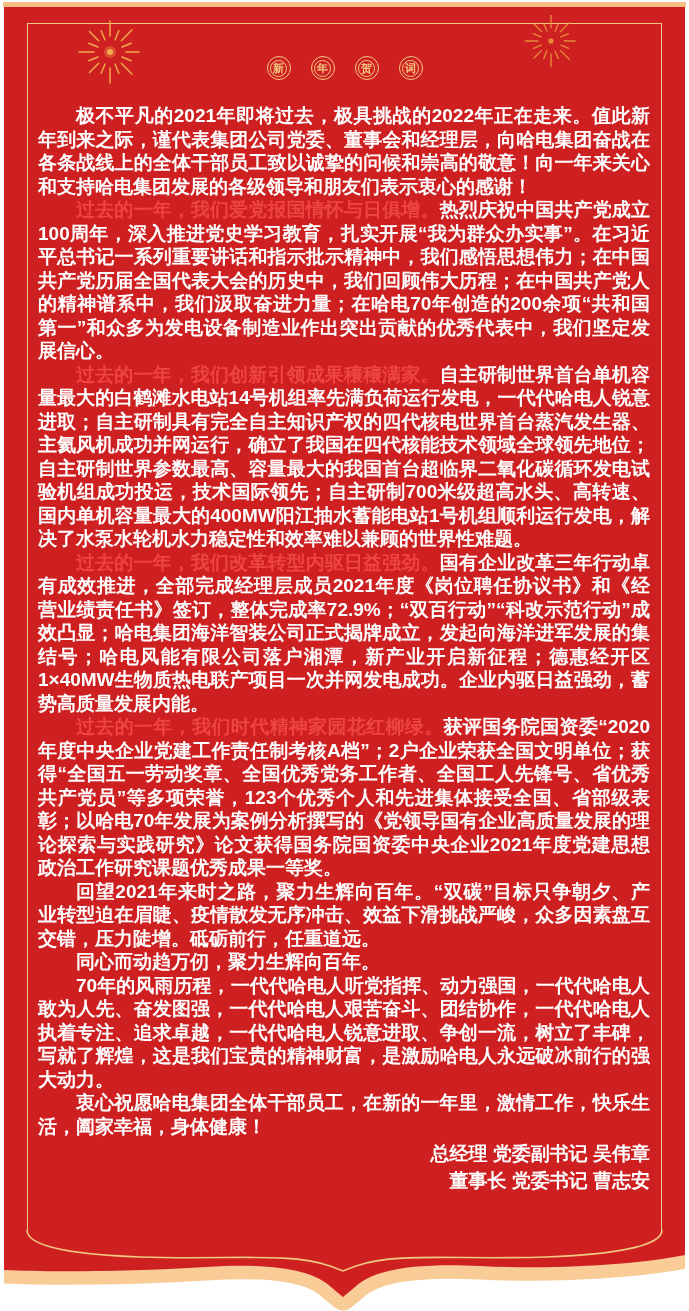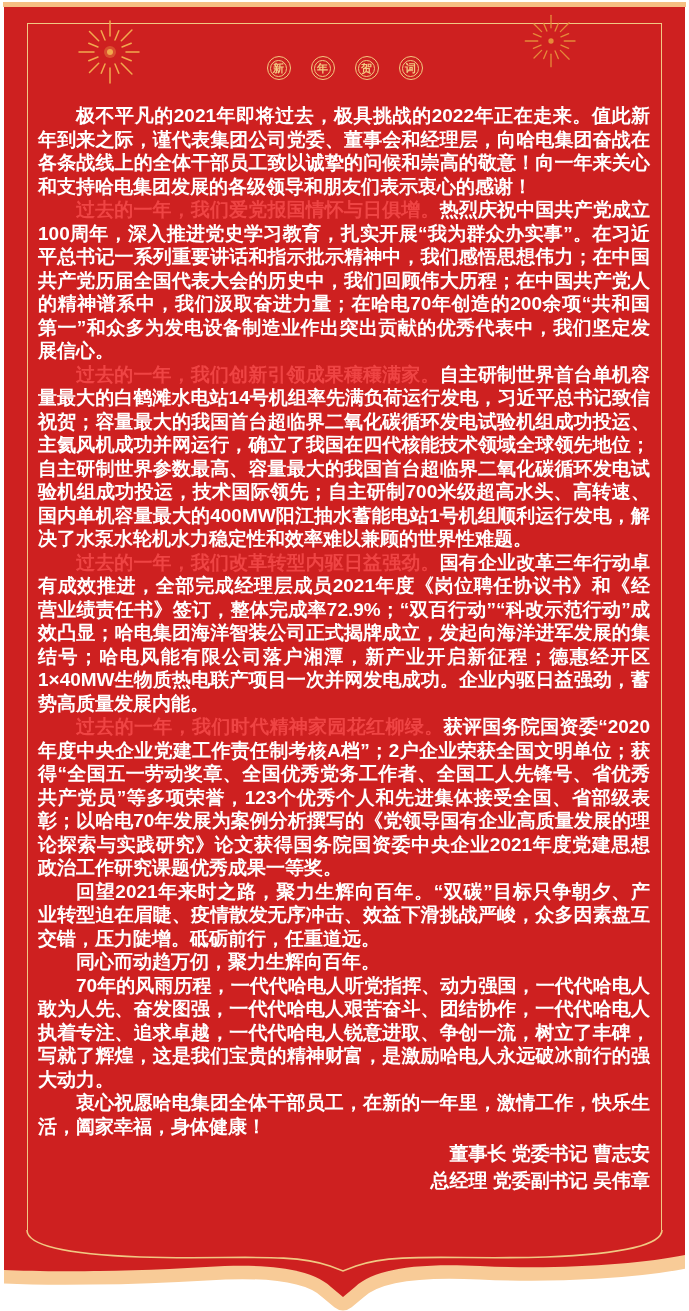--- a/index.html
+++ b/index.html
@@ -123,26 +123,26 @@
     <div class="medallion">
       <div class="medallion-inner">
         <span class="medallion-char">词</span>
       </div>
     </div>
   </div>
 
   <div class="body-text">
     <p><span class="lead"></span><span>极不平凡的2021年即将过去，极具挑战的2022年正在走来。值此新年到来之际，谨代表集团公司党委、董事会和经理层，向哈电集团奋战在各条战线上的全体干部员工致以诚挚的问候和崇高的敬意！向一年来关心和支持哈电集团发展的各级领导和朋友们表示衷心的感谢！</span></p>
     <p><span class="lead">过去的一年，我们爱党报国情怀与日俱增。</span><span>热烈庆祝中国共产党成立100周年，深入推进党史学习教育，扎实开展“我为群众办实事”。在习近平总书记一系列重要讲话和指示批示精神中，我们感悟思想伟力；在中国共产党历届全国代表大会的历史中，我们回顾伟大历程；在中国共产党人的精神谱系中，我们汲取奋进力量；在哈电70年创造的200余项“共和国第一”和众多为发电设备制造业作出突出贡献的优秀代表中，我们坚定发展信心。</span></p>
-    <p><span class="lead">过去的一年，我们创新引领成果穰穰满家。</span><span>自主研制世界首台单机容量最大的白鹤滩水电站14号机组率先满负荷运行发电，习近平总书记致信祝贺；容量最大的我国首台超临界二氧化碳循环发电试验机组成功投运、主氦风机成功并网运行，确立了我国在四代核能技术领域全球领先地位；自主研制世界参数最高、容量最大的我国首台超临界二氧化碳循环发电试验机组成功投运，技术国际领先；自主研制700米级超高水头、高转速、国内单机容量最大的400MW阳江抽水蓄能电站1号机组顺利运行发电，解决了水泵水轮机水力稳定性和效率难以兼顾的世界性难题。</span></p>
+    <p><span class="lead">过去的一年，我们创新引领成果穰穰满家。</span><span>自主研制世界首台单机容量最大的白鹤滩水电站14号机组率先满负荷运行发电，一代代哈电人锐意进取；自主研制具有完全自主知识产权的四代核电世界首台蒸汽发生器、主氦风机成功并网运行，确立了我国在四代核能技术领域全球领先地位；自主研制世界参数最高、容量最大的我国首台超临界二氧化碳循环发电试验机组成功投运，技术国际领先；自主研制700米级超高水头、高转速、国内单机容量最大的400MW阳江抽水蓄能电站1号机组顺利运行发电，解决了水泵水轮机水力稳定性和效率难以兼顾的世界性难题。</span></p>
     <p><span class="lead">过去的一年，我们改革转型内驱日益强劲。</span><span>国有企业改革三年行动卓有成效推进，全部完成经理层成员2021年度《岗位聘任协议书》和《经营业绩责任书》签订，整体完成率72.9%；“双百行动”“科改示范行动”成效凸显；哈电集团海洋智装公司正式揭牌成立，发起向海洋进军发展的集结号；哈电风能有限公司落户湘潭，新产业开启新征程；德惠经开区1×40MW生物质热电联产项目一次并网发电成功。企业内驱日益强劲，蓄势高质量发展内能。</span></p>
     <p><span class="lead">过去的一年，我们时代精神家园花红柳绿。</span><span>获评国务院国资委“2020年度中央企业党建工作责任制考核A档”；2户企业荣获全国文明单位；获得“全国五一劳动奖章、全国优秀党务工作者、全国工人先锋号、省优秀共产党员”等多项荣誉，123个优秀个人和先进集体接受全国、省部级表彰；以哈电70年发展为案例分析撰写的《党领导国有企业高质量发展的理论探索与实践研究》论文获得国务院国资委中央企业2021年度党建思想政治工作研究课题优秀成果一等奖。</span></p>
     <p><span class="lead"></span><span>回望2021年来时之路，聚力生辉向百年。“双碳”目标只争朝夕、产业转型迫在眉睫、疫情散发无序冲击、效益下滑挑战严峻，众多因素盘互交错，压力陡增。砥砺前行，任重道远。</span></p>
     <p><span class="lead"></span><span>同心而动趋万仞，聚力生辉向百年。</span></p>
     <p><span class="lead"></span><span>70年的风雨历程，一代代哈电人听党指挥、动力强国，一代代哈电人敢为人先、奋发图强，一代代哈电人艰苦奋斗、团结协作，一代代哈电人执着专注、追求卓越，一代代哈电人锐意进取、争创一流，树立了丰碑，写就了辉煌，这是我们宝贵的精神财富，是激励哈电人永远破冰前行的强大动力。</span></p>
     <p><span class="lead"></span><span>衷心祝愿哈电集团全体干部员工，在新的一年里，激情工作，快乐生活，阖家幸福，身体健康！</span></p>
   </div>
 
   <div class="signature">
+    <div>总经理 党委副书记 吴伟章</div>
     <div>董事长 党委书记 曹志安</div>
-    <div>总经理 党委副书记 吴伟章</div>
   </div>
 </div>
 
 </body></html>

